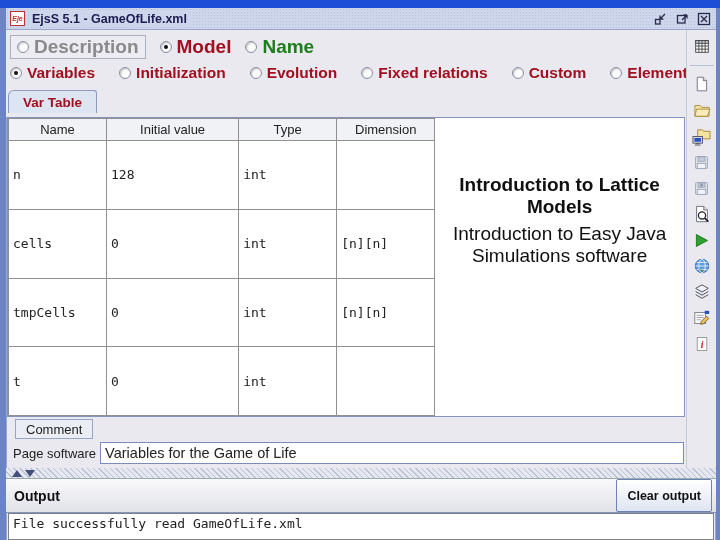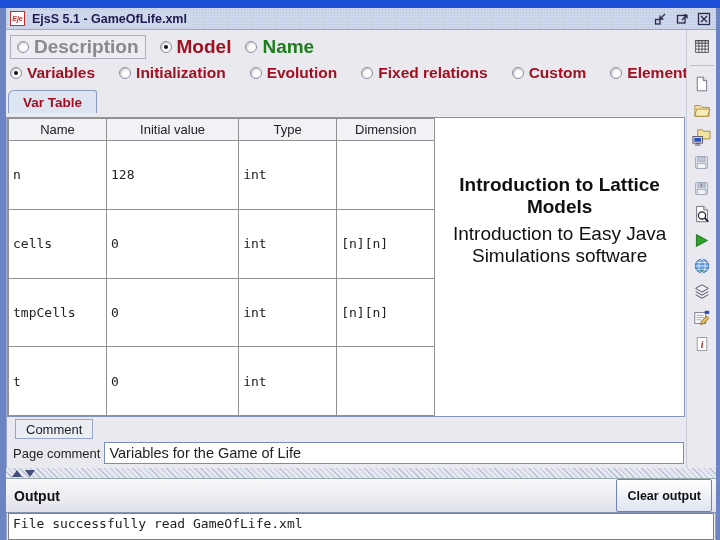--- a/index.html
+++ b/index.html
@@ -255,21 +255,21 @@
           <div class="slide-text">
             <div class="slide-title">Introduction to Lattice Models</div>
             <div class="slide-sub">Introduction to Easy Java Simulations software</div>
           </div>
         </div>
 
         <div class="comment-label-row">
           <div class="comment-tab">Comment</div>
         </div>
         <div class="pagecomment-row">
-          <span class="pc-label">Page comment</span>
+          <span class="pc-label">Page software</span>
           <input class="pc-field" type="text" value="Variables for the Game of Life" style="">
         </div>
       </div>
 
       <div class="toolbar-col">
         <div class="tool-icon tgrid">
           <svg width="18" height="18" viewBox="0 0 20 20">
               <rect x="3" y="4" width="14" height="13" fill="#fff" stroke="#444"></rect>
               <rect x="3" y="4" width="14" height="3" fill="#c9cdd8" stroke="#444"></rect>
               <path d="M3 10h14M3 13.5h14M6.5 4v13M10 4v13M13.5 4v13" stroke="#444" fill="none"></path>

